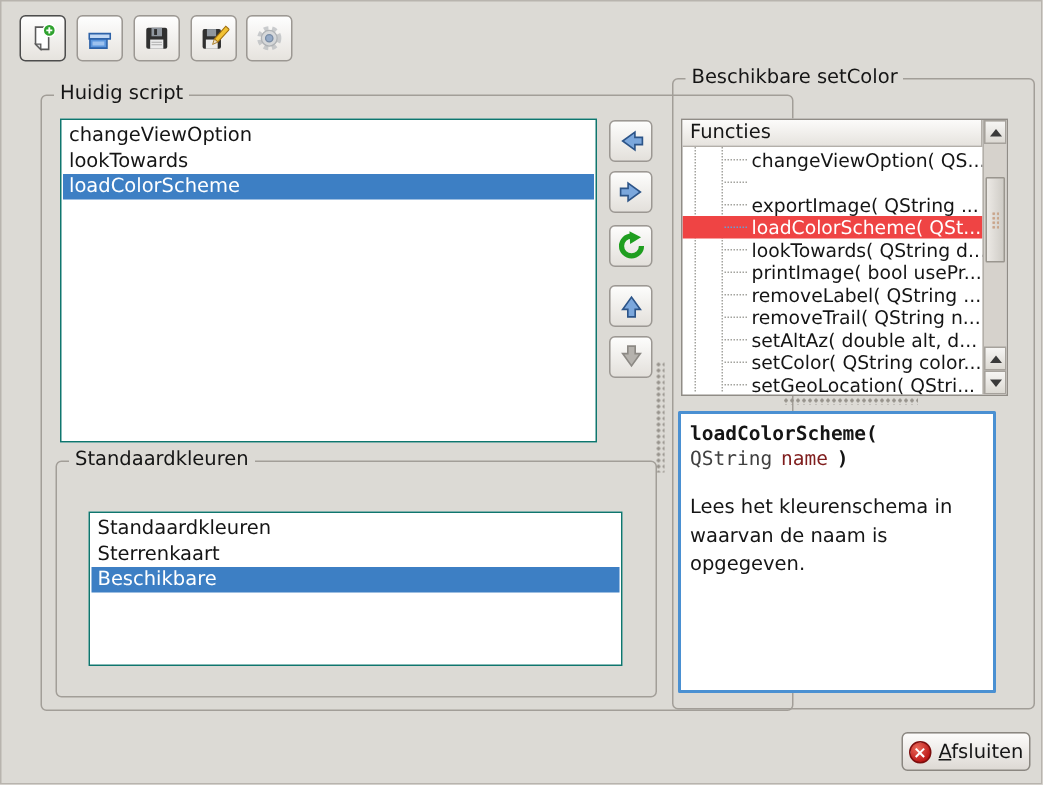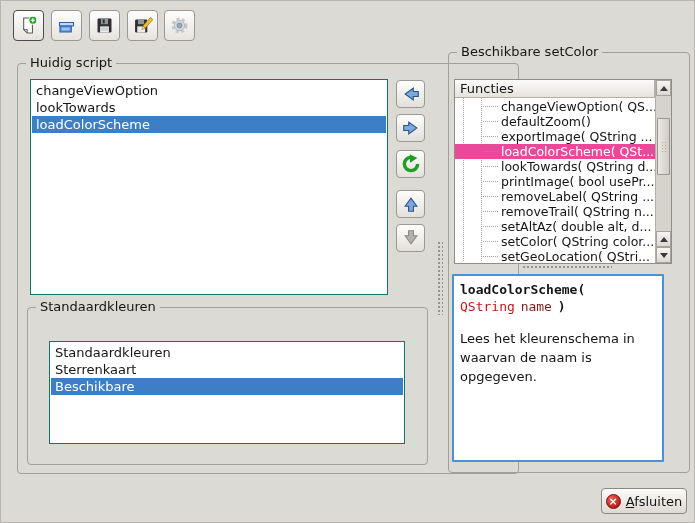--- a/index.html
+++ b/index.html
@@ -83,21 +83,21 @@
   }
   .trow {
     position:absolute; left:0; right:0; height:15px; line-height:15px;
     font-size:12.5px; white-space:nowrap; overflow:hidden; cursor:default;
   }
   .trow .branch {
     position:absolute; left:28px; top:7px; width:15px; height:1px;
     border-top:1px dotted #a3a39e;
   }
   .trow .tlabel { position:absolute; left:46px; right:2px; }
-  .trow.sel { background:#ec4899;padding-left:11px; }
+  .trow.sel { background:#ef4444;padding-left:11px; }
   .trow.sel .tlabel { color:#fff; }
   .trow.sel .branch { border-top-color:#6b9cd0; }
 
   
   .sbar { position:absolute; top:0; right:0; width:16px; bottom:0; background:#d6d2cc; border-left:1px solid #b3afa9; }
   .sbtn {
     position:absolute; left:0; width:15px; height:16px;
     background:linear-gradient(#f6f5f3,#dcd9d3); border:1px solid #a6a29c;
     display:flex; align-items:center; justify-content:center; cursor:pointer;
   }
@@ -114,21 +114,21 @@
     background-size:3px 3px;
   }
 
   
   .descbox {
     position:absolute; left:3px; top:221px; width:212px; height:188px;
     background:#fff; border:2px solid #4a90d2; border-radius:1px;
     padding:5px 6px; overflow:hidden;
   }
   .sig { font-family:"DejaVu Sans Mono","Liberation Mono",monospace; font-size:13px; font-weight:bold; line-height:17px; }
-  .sig .argtype { color:#b91c1c; font-weight:normal; }
+  .sig .argtype { color:#404040; font-weight:normal; }
   .sig .argname { color:#7f1d1d; font-weight:normal; margin-left:.45em; }
   .sig .closep  { margin-left:.45em; }
   .descbody { margin-top:14px; line-height:19px; }
 
   
   .closebtn {
     position:absolute; left:600px; top:487px; width:86px; height:26px;
     border:1px solid #8b8781; border-radius:4px;
     background:linear-gradient(#fdfcfb,#ddd9d4);
     display:flex; align-items:center; justify-content:center; gap:5px;
@@ -186,21 +186,21 @@
     </div>
     <div class="tbtn disabled" style="left:163px">
       <svg viewBox="0 0 24 24">
         <circle cx="12" cy="12" r="7" fill="none" stroke="#b9bdc1" stroke-width="4.5" stroke-dasharray="3.2 2.6"></circle>
         <circle cx="12" cy="12" r="6" fill="#ccd0d4" stroke="#9aa0a6" stroke-width="1"></circle>
         <circle cx="12" cy="12" r="2.8" fill="#6f94c4" stroke="#4a6b96" stroke-width="1"></circle>
       </svg>
     </div>
   </div>
 
-  <div class="group" style="left:16px; top:62px; width:502px; height:411px;">
+  <div class="group" style="left:26px; top:62px; width:502px; height:411px;">
     <span class="legend">Huidig script</span>
 
     <div class="listbox" style="left:12px; top:15px; width:358px; height:216px;">
       <div class="lrow" style="top:2px">changeViewOption</div>
       <div class="lrow" style="top:19px">lookTowards</div>
       <div class="lrow sel" style="top:36px">loadColorScheme</div>
     </div>
 
     <div class="xbtn" style="top:16px">
       <svg viewBox="0 0 22 22">
@@ -250,21 +250,20 @@
       <div class="tree-rows">
         <div class="guide" style="left:8px"></div>
         <div class="guide" style="left:26px"></div>
 
         <div class="trow" style="top:1px">
             <span class="branch"></span>
             <span class="tlabel">changeViewOption( QS...</span>
           </div>
         <div class="trow" style="top:16px">
             <span class="branch"></span>
-            <span class="tlabel">defaultZoom()</span>
           </div>
         <div class="trow" style="top:31px">
             <span class="branch"></span>
             <span class="tlabel">exportImage( QString ...</span>
           </div>
         <div class="trow sel" style="top:46px">
             <span class="branch"></span>
             <span class="tlabel">loadColorScheme( QSt...</span>
           </div>
         <div class="trow" style="top:61px">

